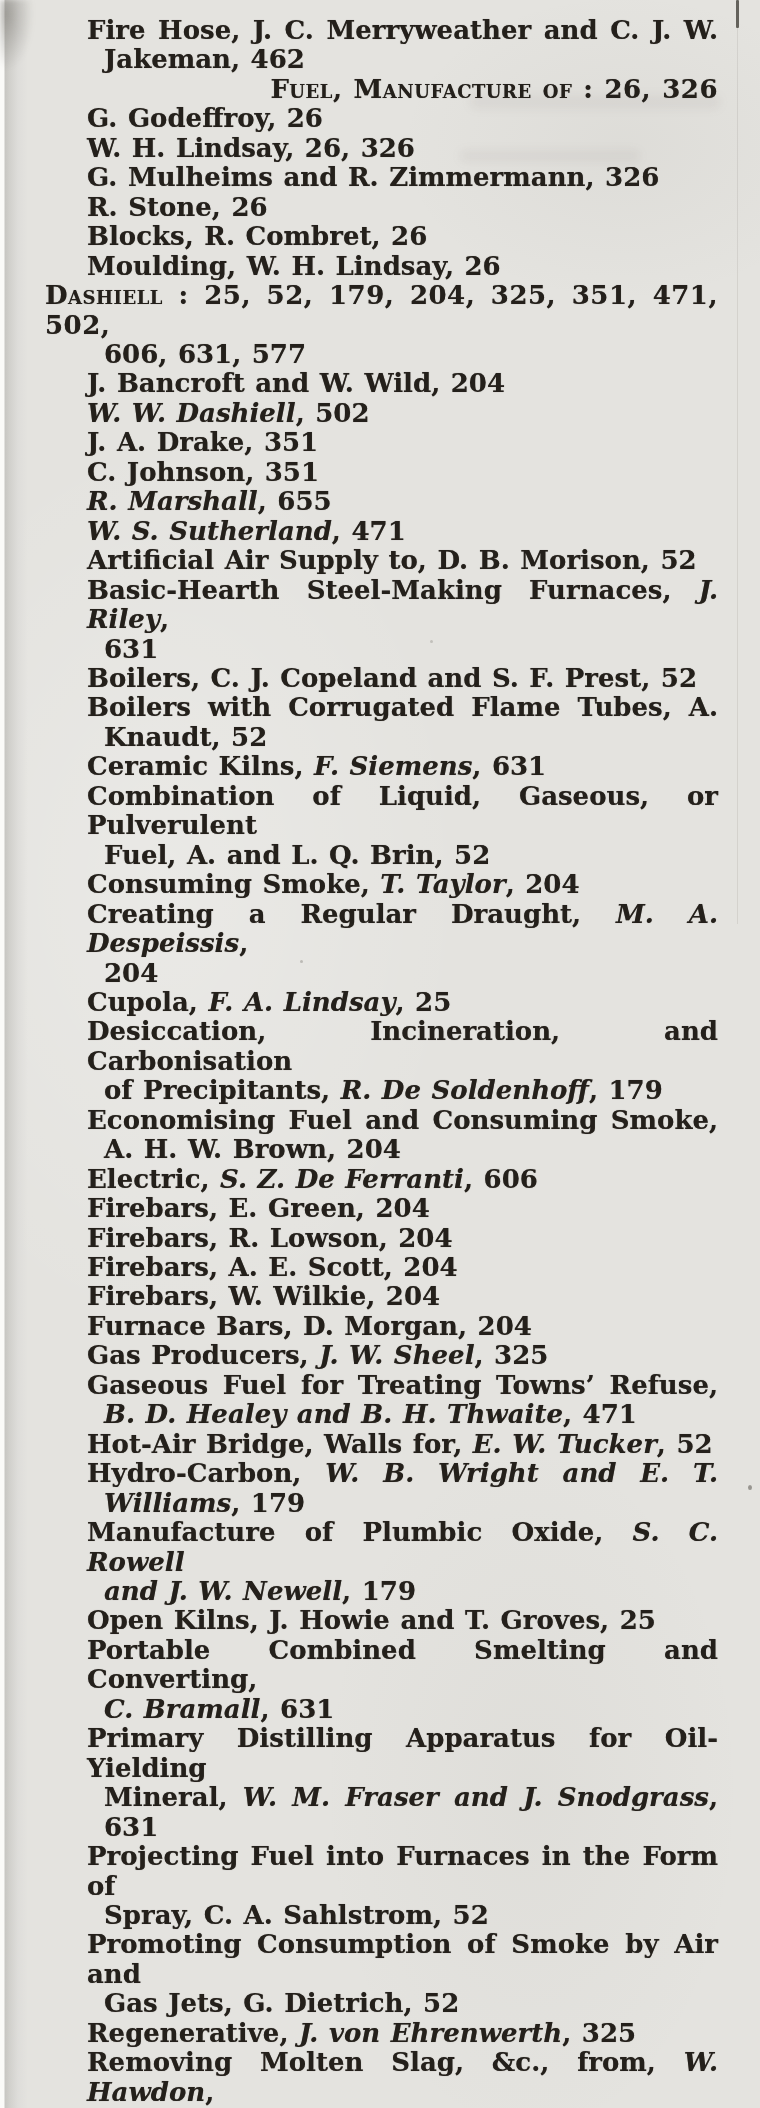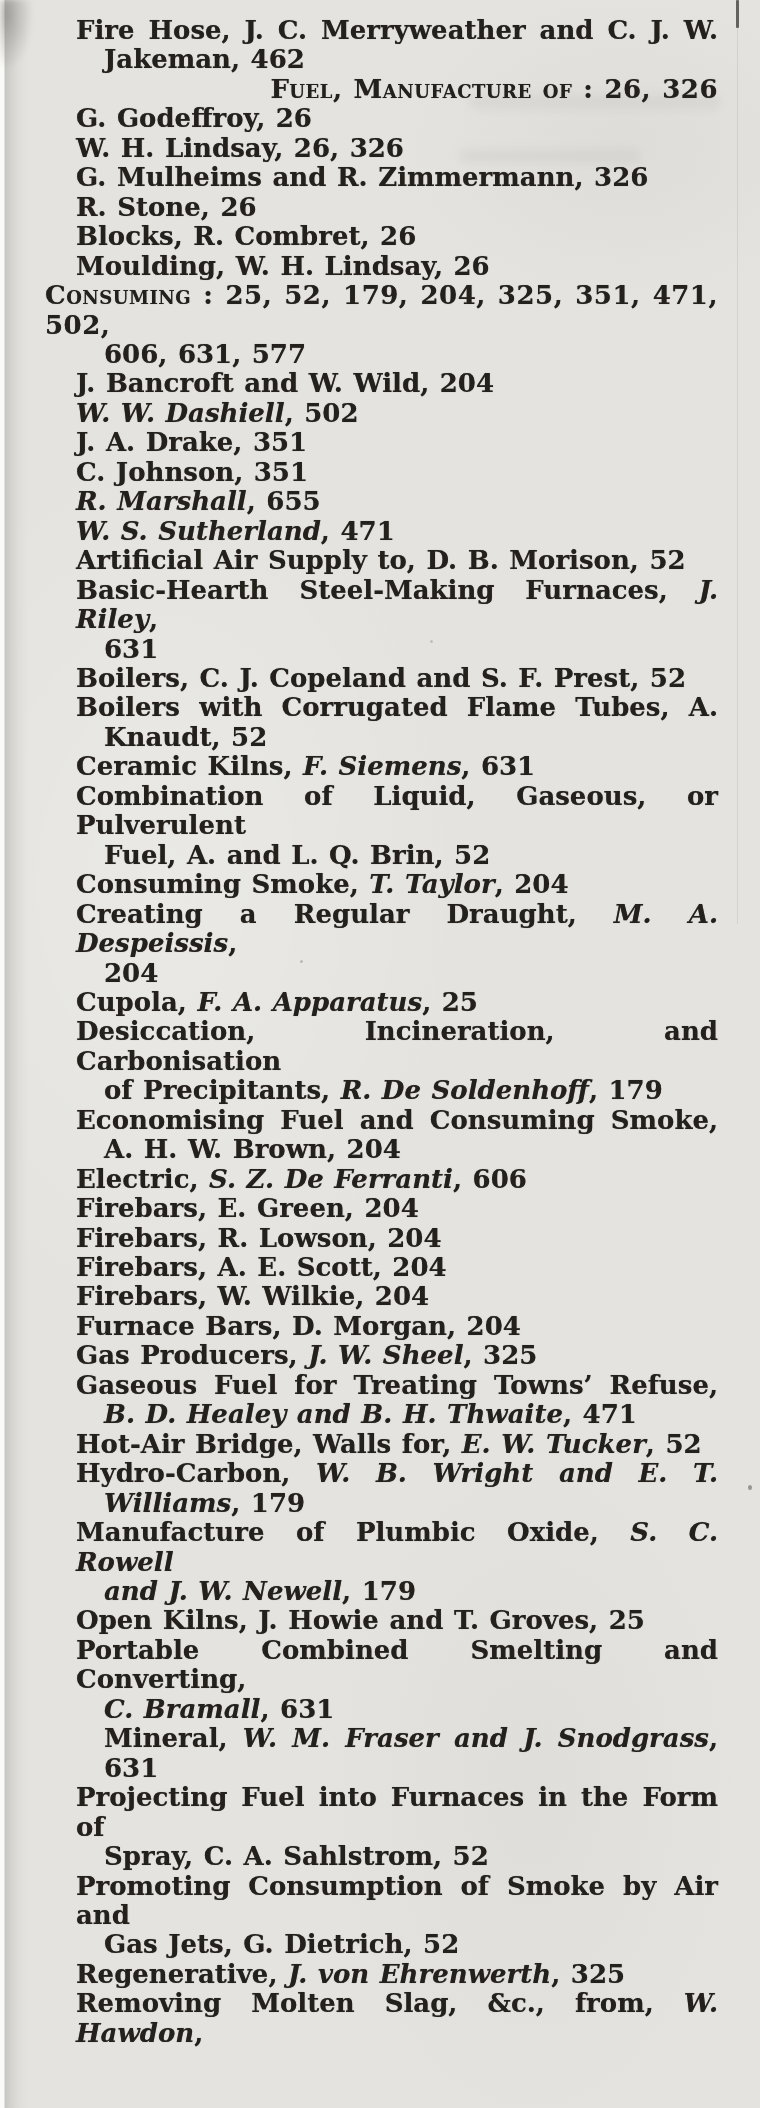--- a/index.html
+++ b/index.html
@@ -62,21 +62,21 @@
     word-spacing: 1.5px;
     text-shadow: 0 0 0.7px rgba(32, 28, 22, 0.55);
     white-space: nowrap;
   }
   .line.just {
     white-space: normal;
     text-align: justify;
     text-align-last: justify;
   }
   .i0 { padding-left: 45px; text-align: right; }
-  .i1 { padding-left: 76px; }
+  .i1 { padding-left: 76px; margin-left: 11px; }
   .i2 { padding-left: 104px; }
   .sc { font-variant: small-caps; letter-spacing: 0.5px; }
   .it { font-style: italic; }
 </style>
 </head>
 <body>
 
 <div class="page">
   <div class="edge-left"></div>
   <div class="corner-smudge-tl"></div>
@@ -91,41 +91,41 @@
   <div class="text-block">
       <div class="line i1 just"><span>Fire Hose, J. C. Merryweather and C. J. W.</span></div>
       <div class="line i2"><span>Jakeman, 462</span></div>
       <div class="line i0 sc"><span>Fuel, Manufacture of : 26, 326</span></div>
       <div class="line i1"><span>G. Godeffroy, 26</span></div>
       <div class="line i1"><span>W. H. Lindsay, 26, 326</span></div>
       <div class="line i1"><span>G. Mulheims and R. Zimmermann, 326</span></div>
       <div class="line i1"><span>R. Stone, 26</span></div>
       <div class="line i1"><span>Blocks, R. Combret, 26</span></div>
       <div class="line i1"><span>Moulding, W. H. Lindsay, 26</span></div>
-      <div class="line i0 sc just"><span>Consuming : 25, 52, 179, 204, 325, 351, 471, 502,</span></div>
+      <div class="line i0 sc just"><span>Dashiell : 25, 52, 179, 204, 325, 351, 471, 502,</span></div>
       <div class="line i2"><span>606, 631, 577</span></div>
       <div class="line i1"><span>J. Bancroft and W. Wild, 204</span></div>
       <div class="line i1"><span class="it">W. W. Dashiell</span><span>, 502</span></div>
       <div class="line i1"><span>J. A. Drake, 351</span></div>
       <div class="line i1"><span>C. Johnson, 351</span></div>
       <div class="line i1"><span class="it">R. Marshall</span><span>, 655</span></div>
       <div class="line i1"><span class="it">W. S. Sutherland</span><span>, 471</span></div>
       <div class="line i1"><span>Artificial Air Supply to, D. B. Morison, 52</span></div>
       <div class="line i1 just"><span>Basic-Hearth Steel-Making Furnaces, </span><span class="it">J. Riley</span><span>,</span></div>
       <div class="line i2"><span>631</span></div>
       <div class="line i1"><span>Boilers, C. J. Copeland and S. F. Prest, 52</span></div>
       <div class="line i1 just"><span>Boilers with Corrugated Flame Tubes, A.</span></div>
       <div class="line i2"><span>Knaudt, 52</span></div>
       <div class="line i1"><span>Ceramic Kilns, </span><span class="it">F. Siemens</span><span>, 631</span></div>
       <div class="line i1 just"><span>Combination of Liquid, Gaseous, or Pulverulent</span></div>
       <div class="line i2"><span>Fuel, A. and L. Q. Brin, 52</span></div>
       <div class="line i1"><span>Consuming Smoke, </span><span class="it">T. Taylor</span><span>, 204</span></div>
       <div class="line i1 just"><span>Creating a Regular Draught, </span><span class="it">M. A. Despeissis</span><span>,</span></div>
       <div class="line i2"><span>204</span></div>
-      <div class="line i1"><span>Cupola, </span><span class="it">F. A. Apparatus</span><span>, 25</span></div>
+      <div class="line i1"><span>Cupola, </span><span class="it">F. A. Lindsay</span><span>, 25</span></div>
       <div class="line i1 just"><span>Desiccation, Incineration, and Carbonisation</span></div>
       <div class="line i2"><span>of Precipitants, </span><span class="it">R. De Soldenhoff</span><span>, 179</span></div>
       <div class="line i1 just"><span>Economising Fuel and Consuming Smoke,</span></div>
       <div class="line i2"><span>A. H. W. Brown, 204</span></div>
       <div class="line i1"><span>Electric, </span><span class="it">S. Z. De Ferranti</span><span>, 606</span></div>
       <div class="line i1"><span>Firebars, E. Green, 204</span></div>
       <div class="line i1"><span>Firebars, R. Lowson, 204</span></div>
       <div class="line i1"><span>Firebars, A. E. Scott, 204</span></div>
       <div class="line i1"><span>Firebars, W. Wilkie, 204</span></div>
       <div class="line i1"><span>Furnace Bars, D. Morgan, 204</span></div>
@@ -133,20 +133,21 @@
       <div class="line i1 just"><span>Gaseous Fuel for Treating Towns’ Refuse,</span></div>
       <div class="line i2"><span class="it">B. D. Healey and B. H. Thwaite</span><span>, 471</span></div>
       <div class="line i1"><span>Hot-Air Bridge, Walls for, </span><span class="it">E. W. Tucker</span><span>, 52</span></div>
       <div class="line i1 just"><span>Hydro-Carbon, </span><span class="it">W. B. Wright and E. T.</span></div>
       <div class="line i2"><span class="it">Williams</span><span>, 179</span></div>
       <div class="line i1 just"><span>Manufacture of Plumbic Oxide, </span><span class="it">S. C. Rowell</span></div>
       <div class="line i2"><span class="it">and J. W. Newell</span><span>, 179</span></div>
       <div class="line i1"><span>Open Kilns, J. Howie and T. Groves, 25</span></div>
       <div class="line i1 just"><span>Portable Combined Smelting and Converting,</span></div>
       <div class="line i2"><span class="it">C. Bramall</span><span>, 631</span></div>
+      <div class="line i1 just"><span>Primary Distilling Apparatus for Oil-Yielding</span></div>
       <div class="line i2 just"><span>Mineral, </span><span class="it">W. M. Fraser and J. Snodgrass</span><span>, 631</span></div>
       <div class="line i1 just"><span>Projecting Fuel into Furnaces in the Form of</span></div>
       <div class="line i2"><span>Spray, C. A. Sahlstrom, 52</span></div>
       <div class="line i1 just"><span>Promoting Consumption of Smoke by Air and</span></div>
       <div class="line i2"><span>Gas Jets, G. Dietrich, 52</span></div>
       <div class="line i1"><span>Regenerative, </span><span class="it">J. von Ehrenwerth</span><span>, 325</span></div>
       <div class="line i1 just"><span>Removing Molten Slag, &amp;c., from, </span><span class="it">W. Hawdon</span><span>,</span></div>
     </div>
 
 </div>

